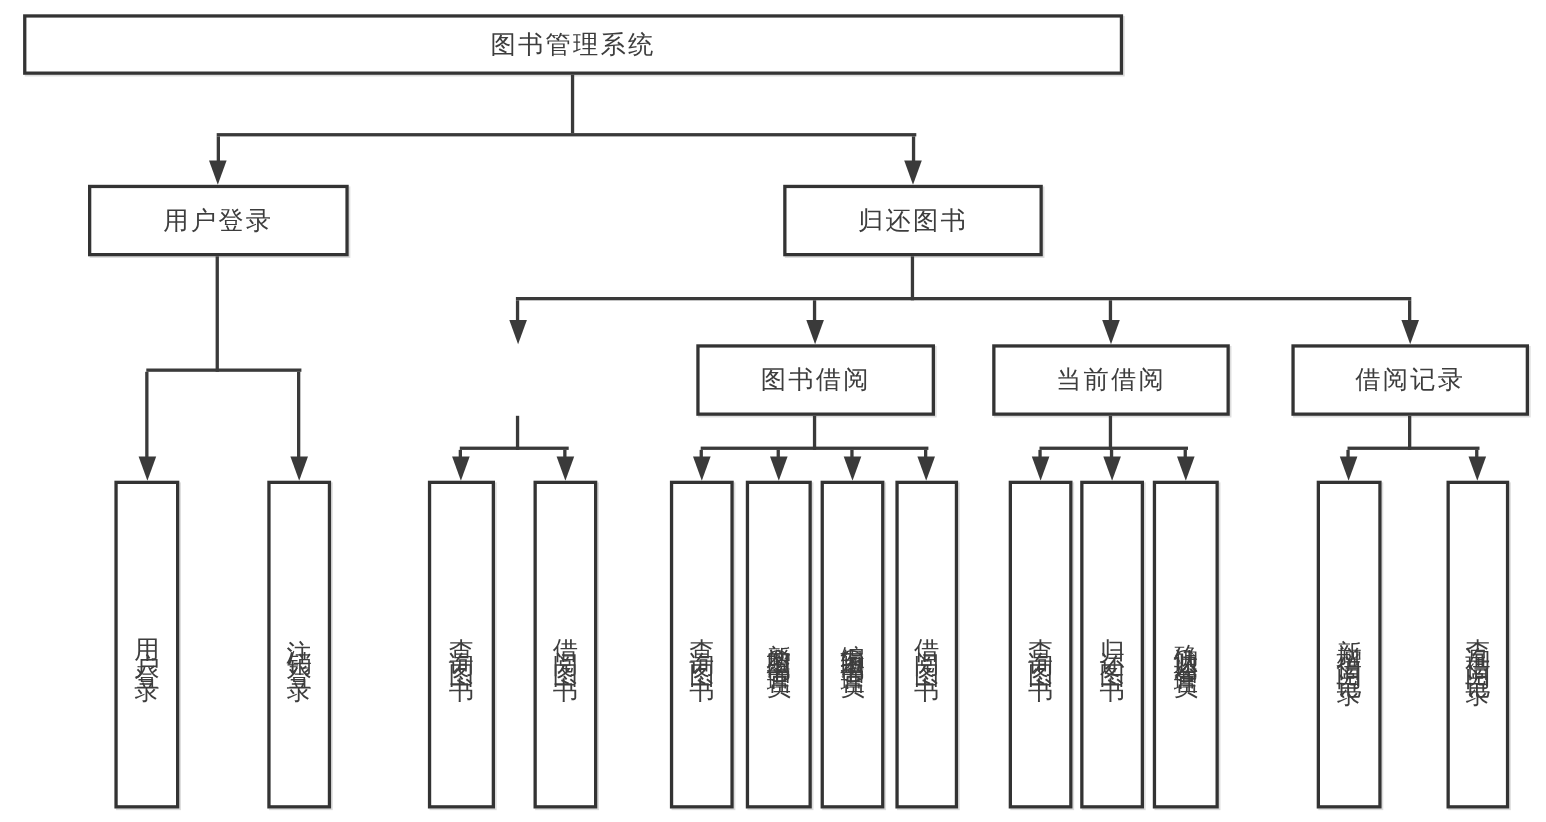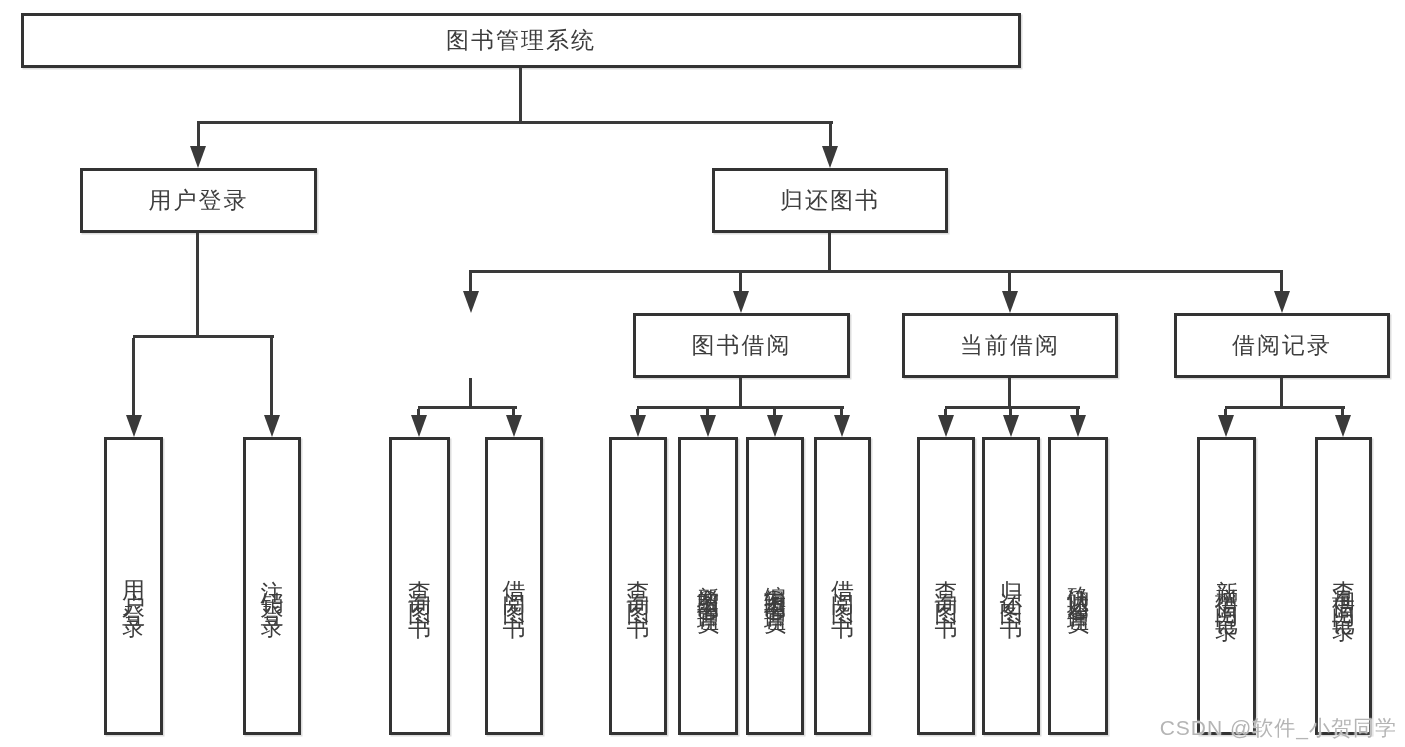--- a/index.html
+++ b/index.html
@@ -157,15 +157,14 @@
     <span class="vtext xlong">确认归还（管理员）</span>
   </div>
 
   <div class="box leaf" style="left:1197px;width:59px">
     <span class="vtext long">新增借阅记录</span>
   </div>
   <div class="box leaf" style="left:1315px;width:57px">
     <span class="vtext long">查询借阅记录</span>
   </div>
 
-  <div class="watermark">CSDN @软件_小贺同学</div>
 
 </div>
 
 </body></html>

